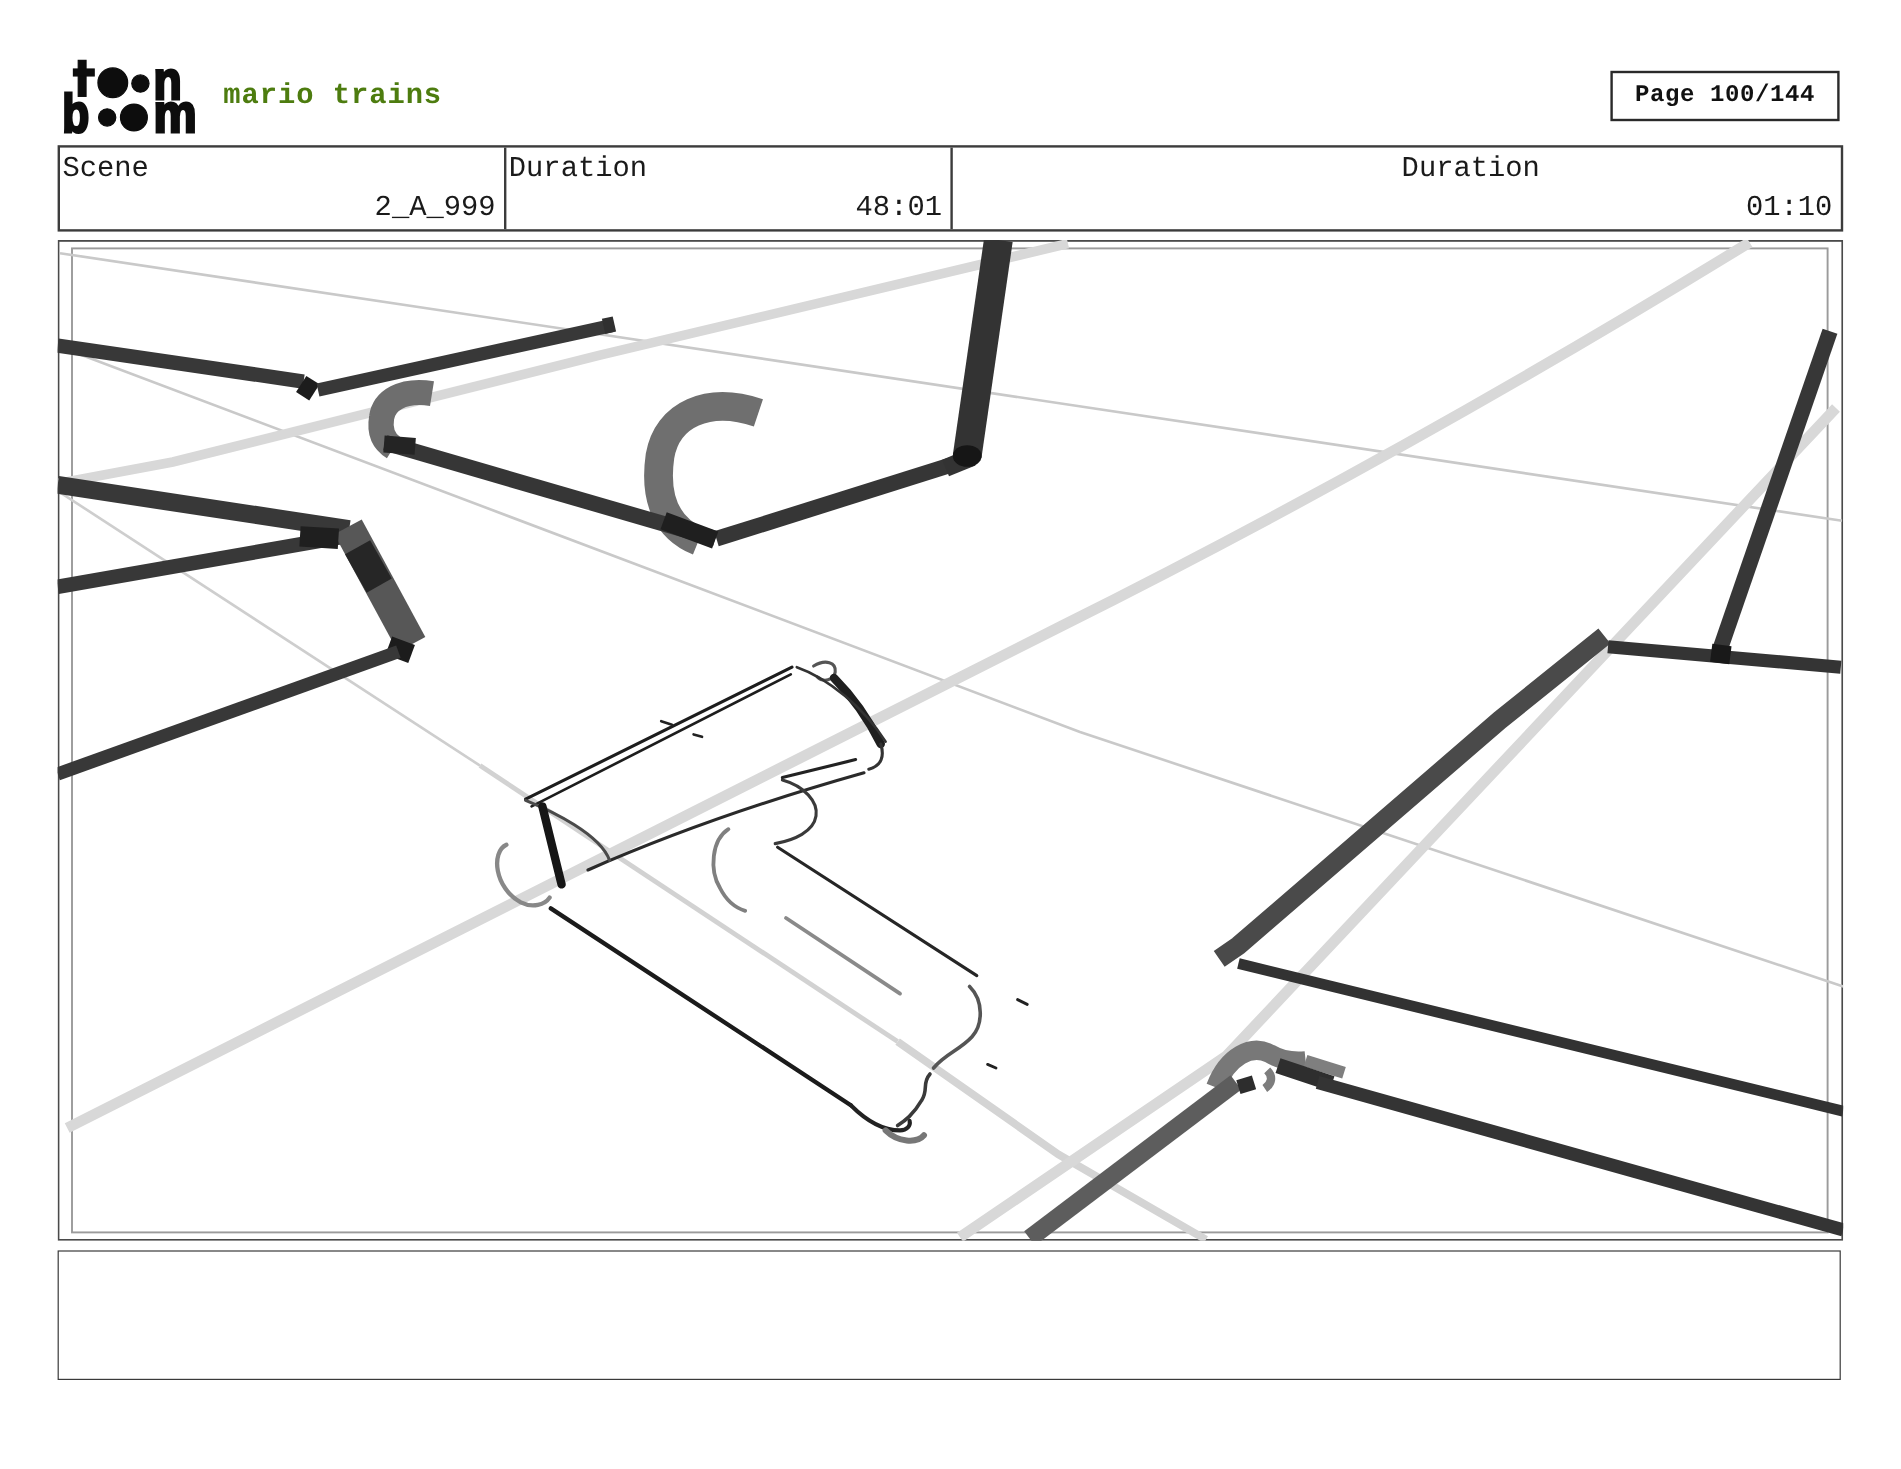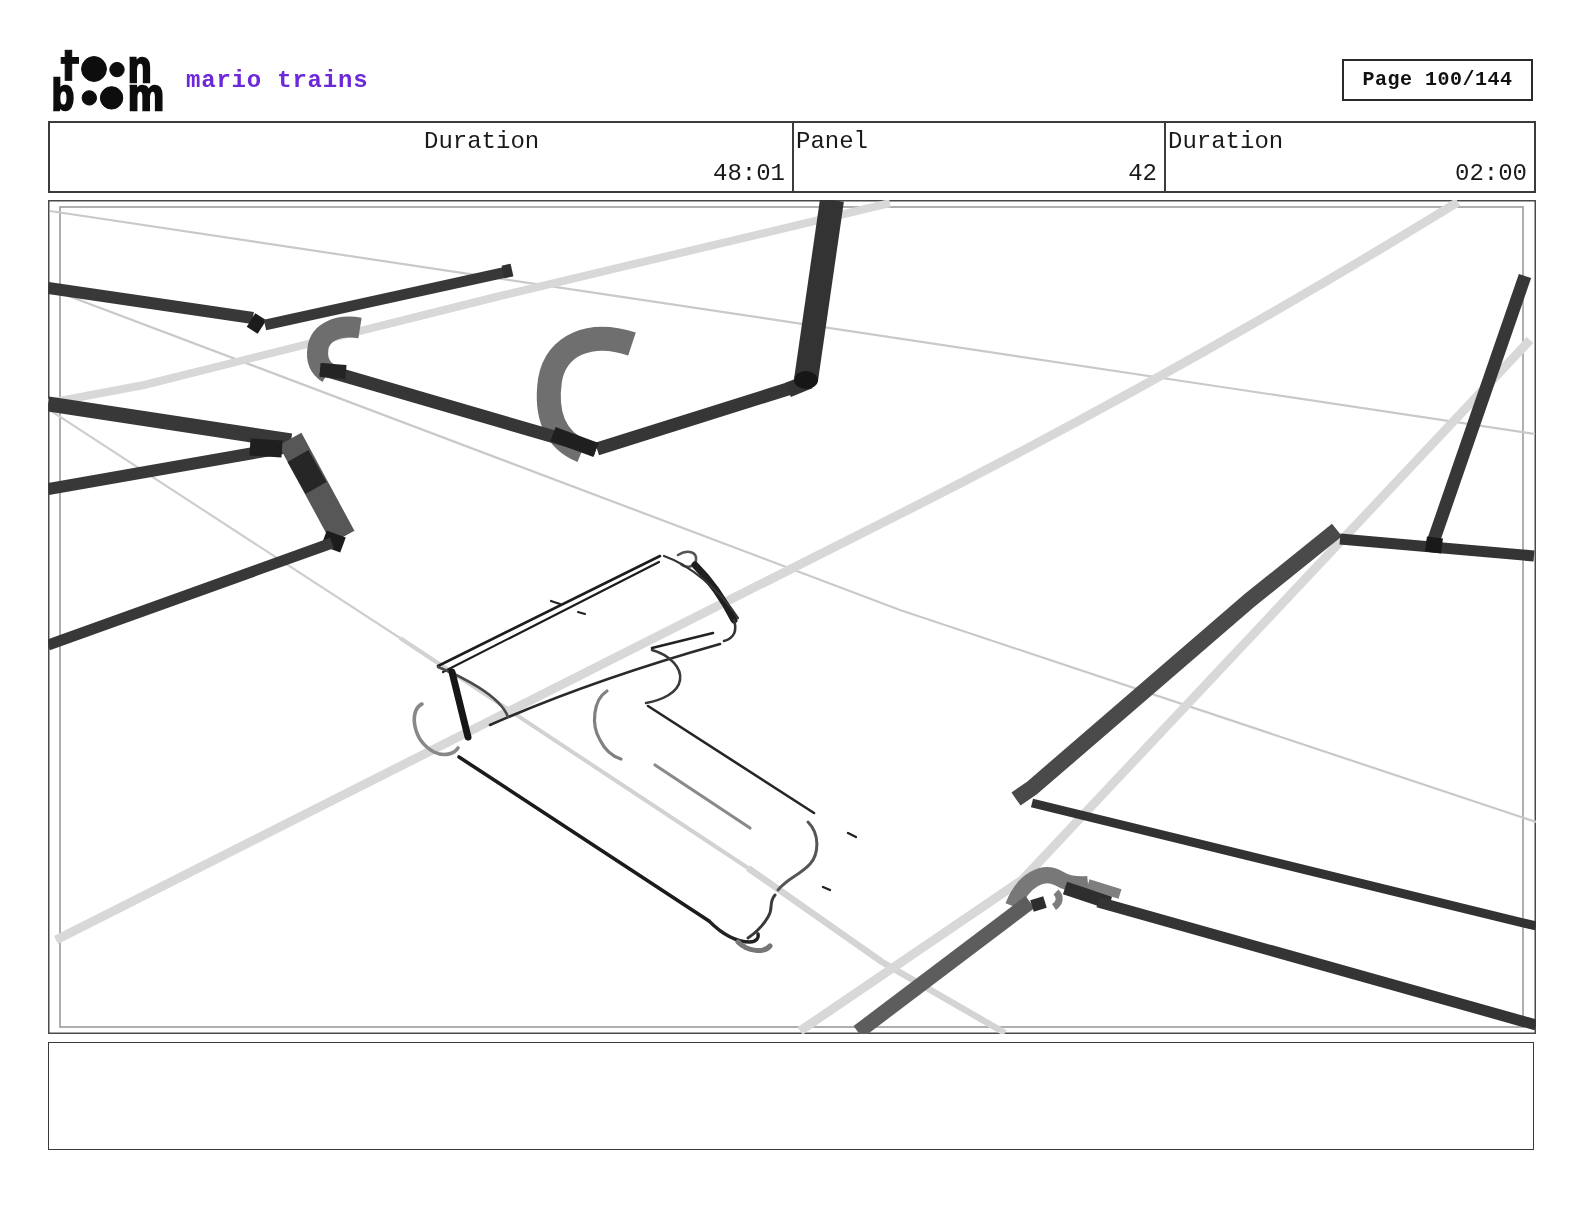--- a/index.html
+++ b/index.html
@@ -21,35 +21,35 @@
 <circle cx="70" cy="24.6" r="7.2" stroke-width="1"></circle>
 <text x="81" y="37.4" font-family="Liberation Sans, sans-serif" font-size="45" font-weight="bold" textLength="23.5" lengthAdjust="spacingAndGlyphs" stroke-width="2.4">n</text>
 
 <text x="4.8" y="64.8" font-family="Liberation Sans, sans-serif" font-size="45" font-weight="bold" textLength="22.5" lengthAdjust="spacingAndGlyphs" stroke-width="2.4">b</text>
 <circle cx="42.3" cy="52.9" r="7.2" stroke-width="1"></circle>
 <circle cx="64.6" cy="52.9" r="11.2" stroke-width="1"></circle>
 <text x="81" y="64.8" font-family="Liberation Sans, sans-serif" font-size="45" font-weight="bold" textLength="36" lengthAdjust="spacingAndGlyphs" stroke-width="2.4">m</text>
 </g>
 </svg>
 </div>
-<div class="abs" style="left:186px;top:67px;font-size:24px;font-weight:bold;color:#6d28d9;letter-spacing:0.8px;white-space:nowrap;">mario trains</div>
+<div class="abs" style="left:186px;top:67px;font-size:24px;font-weight:bold;color:#4d7c0f;letter-spacing:0.8px;white-space:nowrap;">mario trains</div>
 <div class="abs" style="left:1342px;top:59px;width:187px;height:38px;border:2px solid #2a2a2a;text-align:center;line-height:38px;font-size:20px;font-weight:bold;color:#111;letter-spacing:0.5px;white-space:nowrap;">Page 100/144</div>
 
 <div class="abs" style="left:48px;top:121px;width:1484px;height:68px;border:2px solid #3c3c3c;">
+  <div class="abs" style="left:0;top:0;width:370px;height:68px;border-right:2px solid #3c3c3c;">
+    <div class="abs celllabel" style="left:2px;top:5px;">Scene</div>
+    <div class="abs cellval" style="right:7px;bottom:4px;">2_A_999</div>
+  </div>
   <div class="abs" style="left:372px;top:0;width:370px;height:68px;border-right:2px solid #3c3c3c;">
     <div class="abs celllabel" style="left:2px;top:5px;">Duration</div>
     <div class="abs cellval" style="right:7px;bottom:4px;text-align:center;">48:01</div>
   </div>
-  <div class="abs" style="left:744px;top:0;width:370px;height:68px;border-right:2px solid #3c3c3c;">
-    <div class="abs celllabel" style="left:2px;top:5px;">Panel</div>
-    <div class="abs cellval" style="right:7px;bottom:4px;">42</div>
-  </div>
   <div class="abs" style="left:1116px;top:0;width:368px;height:68px;">
     <div class="abs celllabel" style="left:2px;top:5px;">Duration</div>
-    <div class="abs cellval" style="right:7px;bottom:4px;">02:00</div>
+    <div class="abs cellval" style="right:7px;bottom:4px;">01:10</div>
   </div>
 </div>
 
 <div class="abs" style="left:48px;top:200px;width:1488px;height:834px;">
 <svg width="1488" height="834" viewBox="0 0 1488 834">
 <rect x="0.75" y="0.75" width="1486.5" height="832.5" fill="#fff" stroke="#4a4a4a" stroke-width="1.5"></rect>
 <g fill="none" stroke-linecap="butt">
 
 <rect x="12" y="7" width="1463" height="820" stroke="#9b9b9b" stroke-width="1.6"></rect>
 

